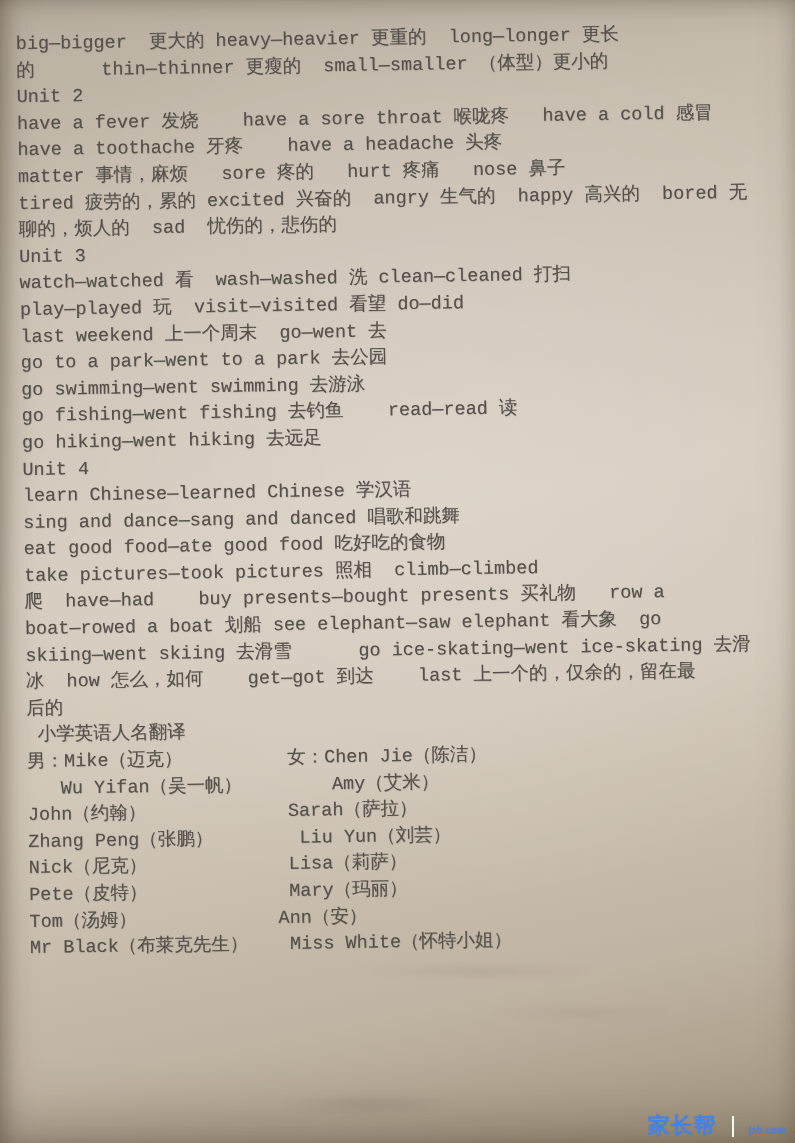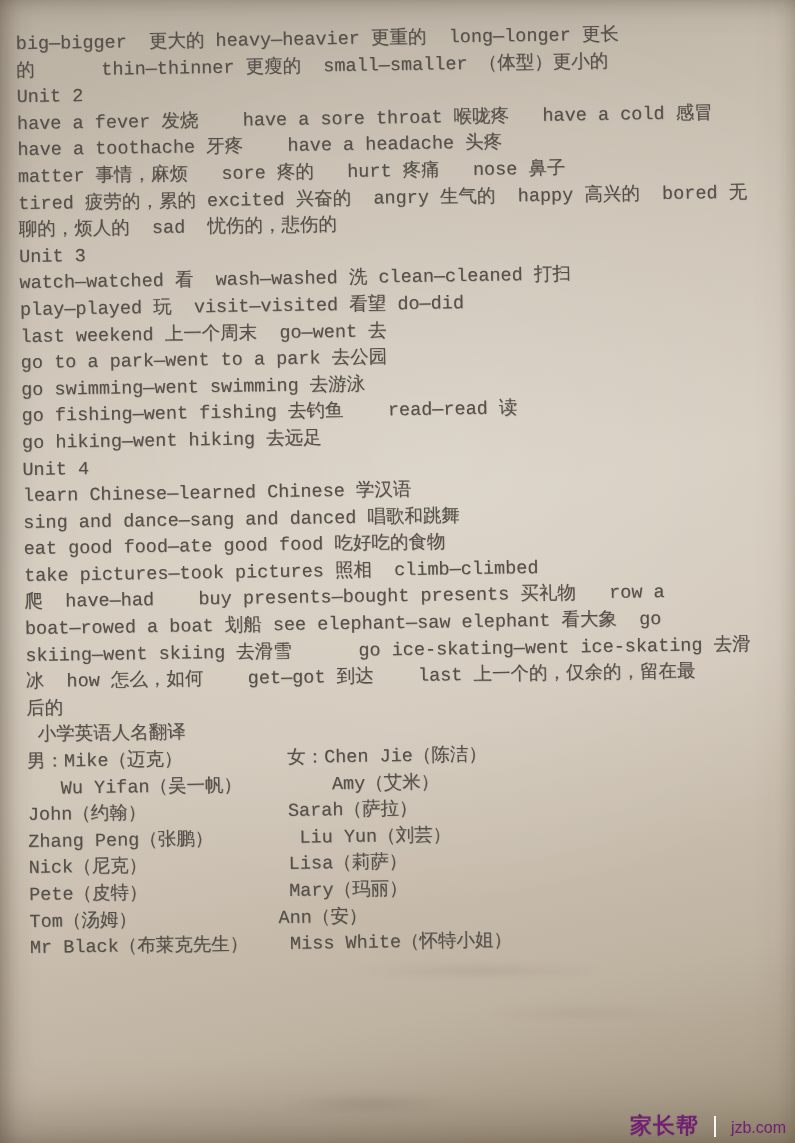--- a/index.html
+++ b/index.html
@@ -70,39 +70,39 @@
     min-height: 26.6px;
   }
   
   .watermark {
     position: absolute;
     right: 9px;
     bottom: 6px;
     display: flex;
     align-items: flex-end;
     gap: 15px;
-    color: #701a75;
+    color: #3b82f6;
     opacity: 0.94;
     font-family: "Liberation Sans", sans-serif;
     text-shadow: 0 0 2px rgba(120,105,85,0.35);
   }
   .wm-brand {
     font-size: 22px;
     font-weight: bold;
     letter-spacing: 1px;
     line-height: 1;
   }
   .wm-divider {
     width: 2px;
     height: 21px;
     background: #ffffff;
   }
   .wm-site {
-    font-size: 16px;
-    font-weight: normal;
+    font-size: 10px;
+    font-weight: bold;
     line-height: 1;
     margin-bottom: 1px;
   }
 </style>
 </head>
 <body>
 
 <div class="paper"></div>
 <div class="ghost ghost-a"></div>
 <div class="ghost ghost-b"></div>

